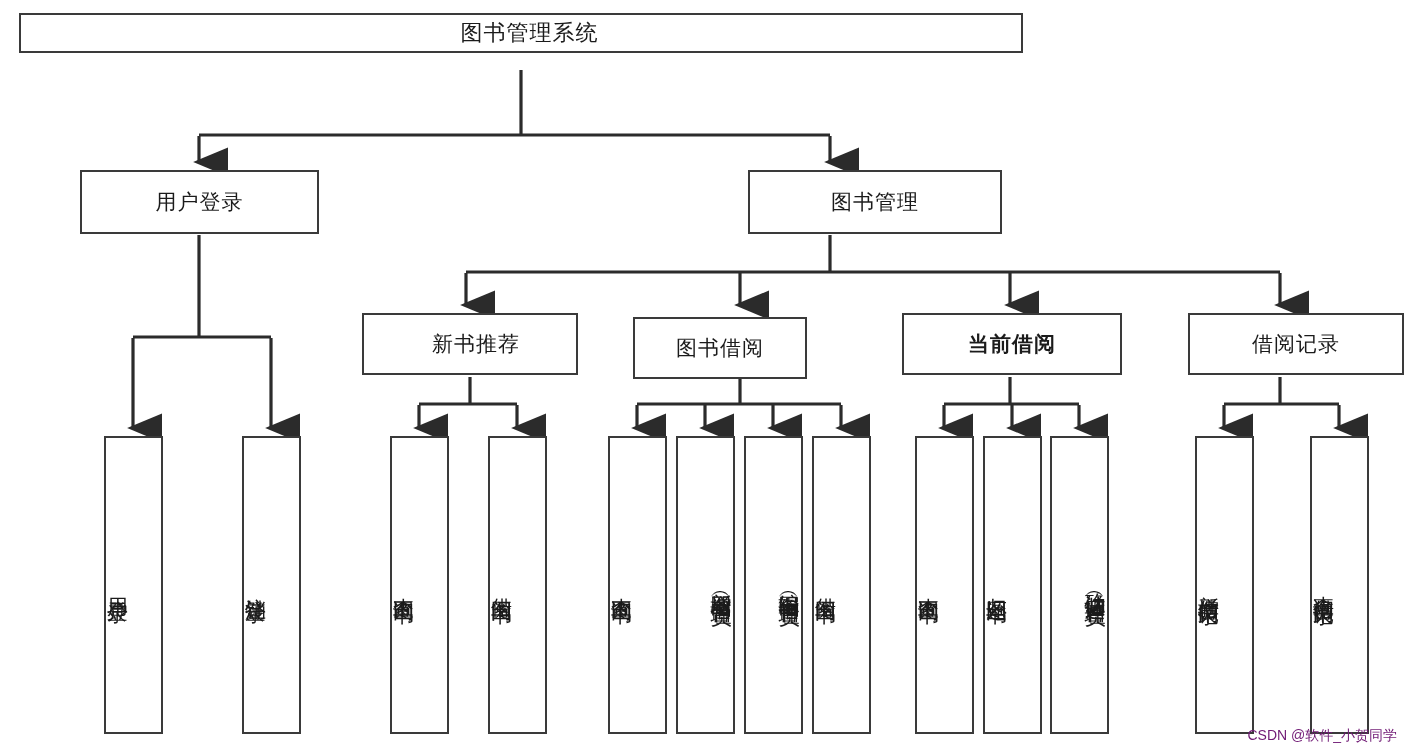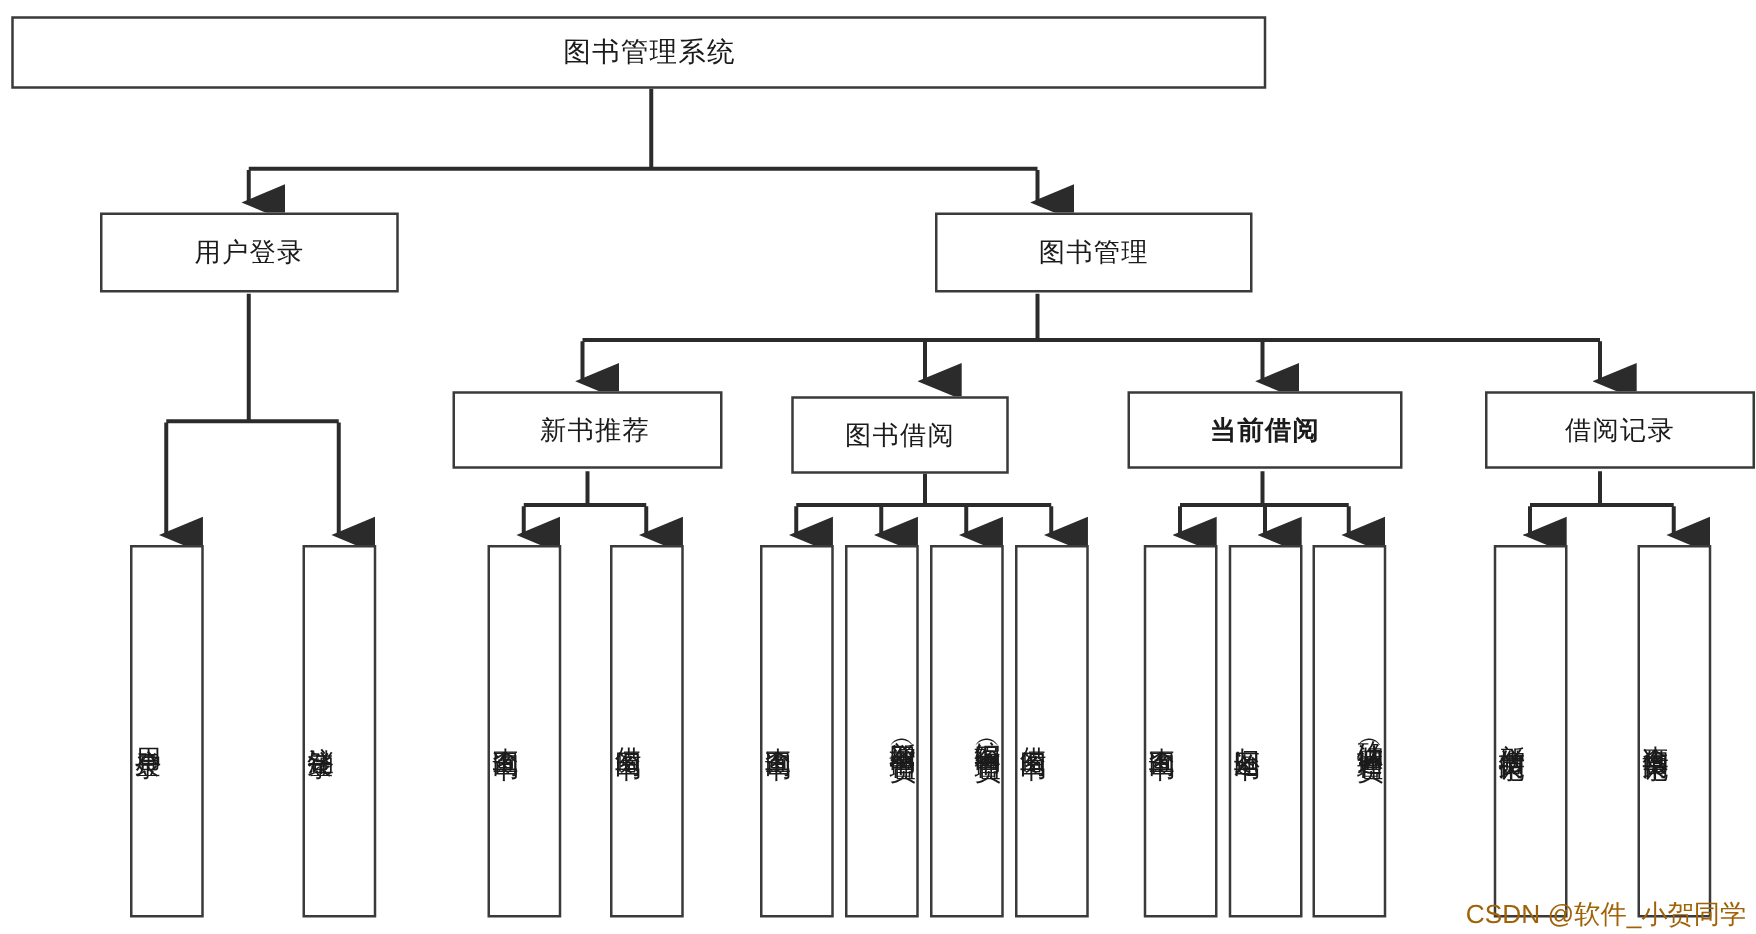--- a/index.html
+++ b/index.html
@@ -45,22 +45,22 @@
   .node.vertical.top-aligned{
     align-items:flex-start;
     justify-content:center;
   }
   #root-node{font-size:22px;}
 
   #watermark{
     position:absolute;
     right:8px;
     bottom:2px;
-    font-size:21px;
-    color:#a16207;
+    font-size:14px;
+    color:#701a75;
     white-space:nowrap;
     font-family:"Liberation Sans","DejaVu Sans",sans-serif;
   }
 </style>
 </head>
 <body>
 
 <div id="canvas">
 
   <svg class="links" viewBox="0 0 1405 747" xmlns="http://www.w3.org/2000/svg">
@@ -106,21 +106,21 @@
       <path d="M 1012 405 L 1012 428" marker-end="url(#arrow)"></path>
       <path d="M 1079 405 L 1079 428" marker-end="url(#arrow)"></path>
 
       <path d="M 1280 377 L 1280 404"></path>
       <path d="M 1224 404 L 1339 404"></path>
       <path d="M 1224 405 L 1224 428" marker-end="url(#arrow)"></path>
       <path d="M 1339 405 L 1339 428" marker-end="url(#arrow)"></path>
     </g>
   </svg>
 
-  <div class="node horizontal" id="root-node" style="left:9px;top:13px;width:1004px;height:58px;padding-left:17px;">图书管理系统</div>
+  <div class="node horizontal" id="root-node" style="left:19px;top:13px;width:1004px;height:40px;padding-left:17px;">图书管理系统</div>
 
   <div class="node horizontal" style="left:80px;top:170px;width:239px;height:64px;">用户登录</div>
 
   <div class="node horizontal" style="left:748px;top:170px;width:254px;height:64px;">图书管理</div>
 
   <div class="node horizontal" style="left:362px;top:313px;width:216px;height:62px;padding-left:12px;">新书推荐</div>
 
   <div class="node horizontal" style="left:633px;top:317px;width:174px;height:62px;">图书借阅</div>
 
   <div class="node horizontal" style="left:902px;top:313px;width:220px;height:62px;font-weight:bold;">当前借阅</div>

